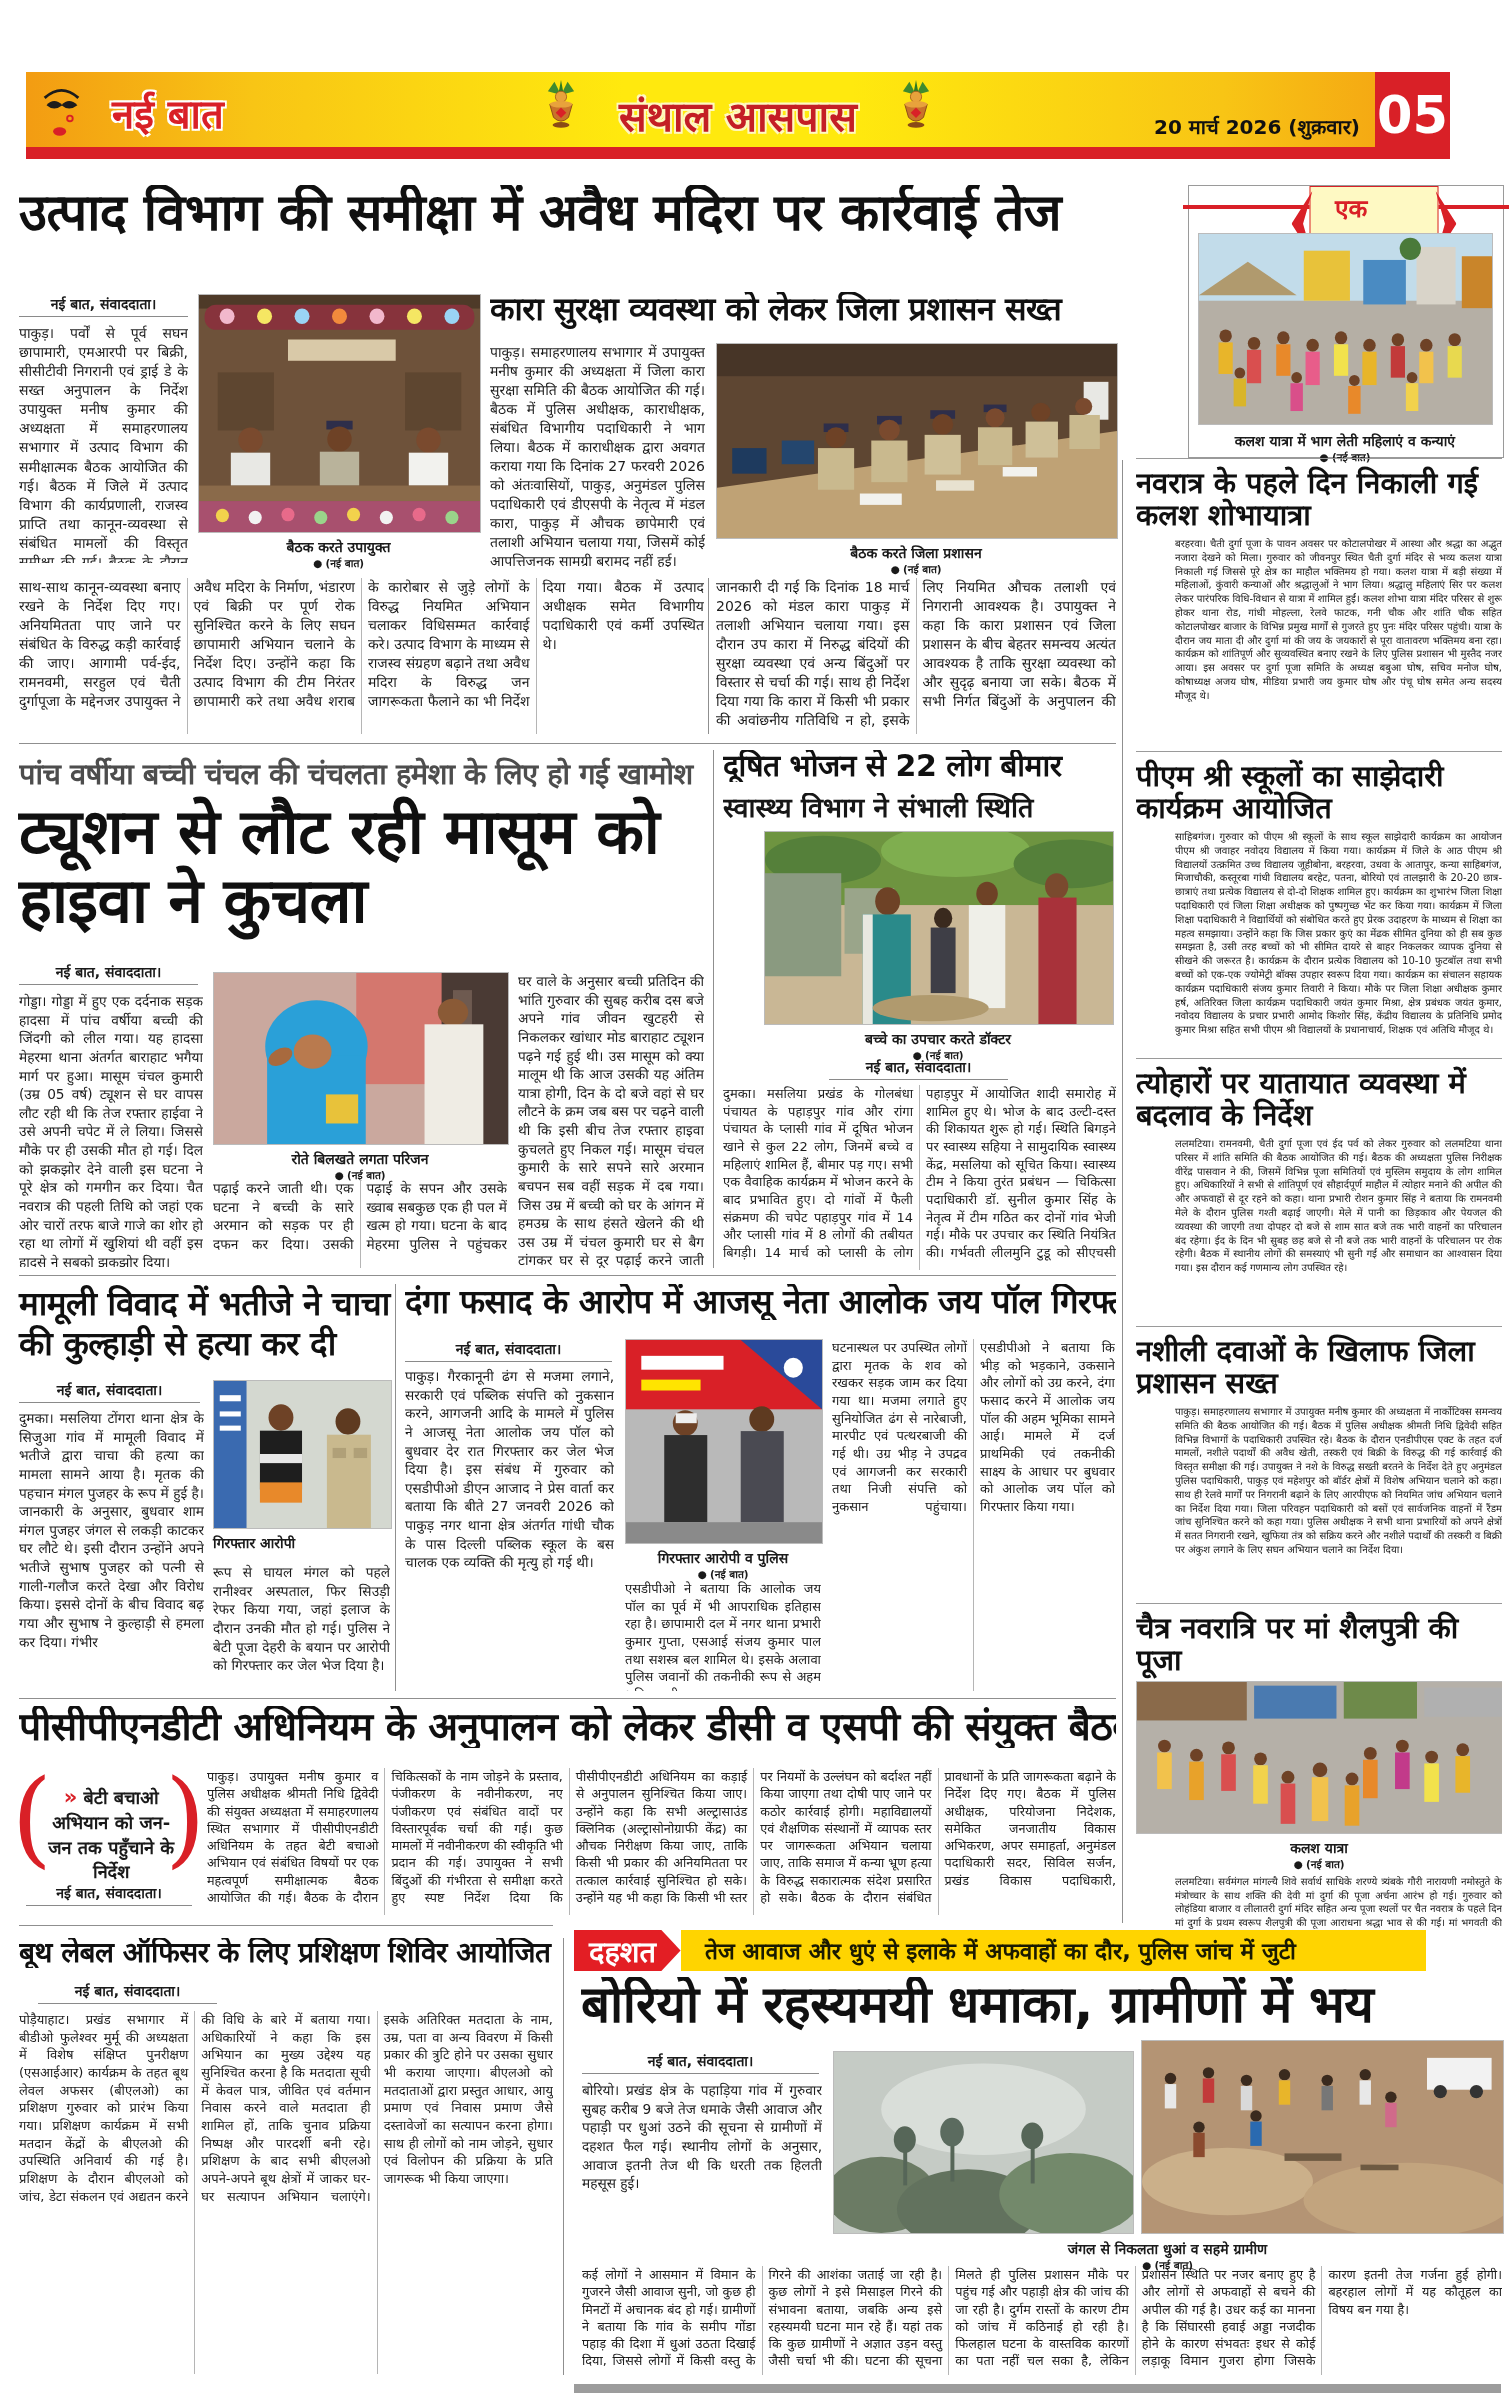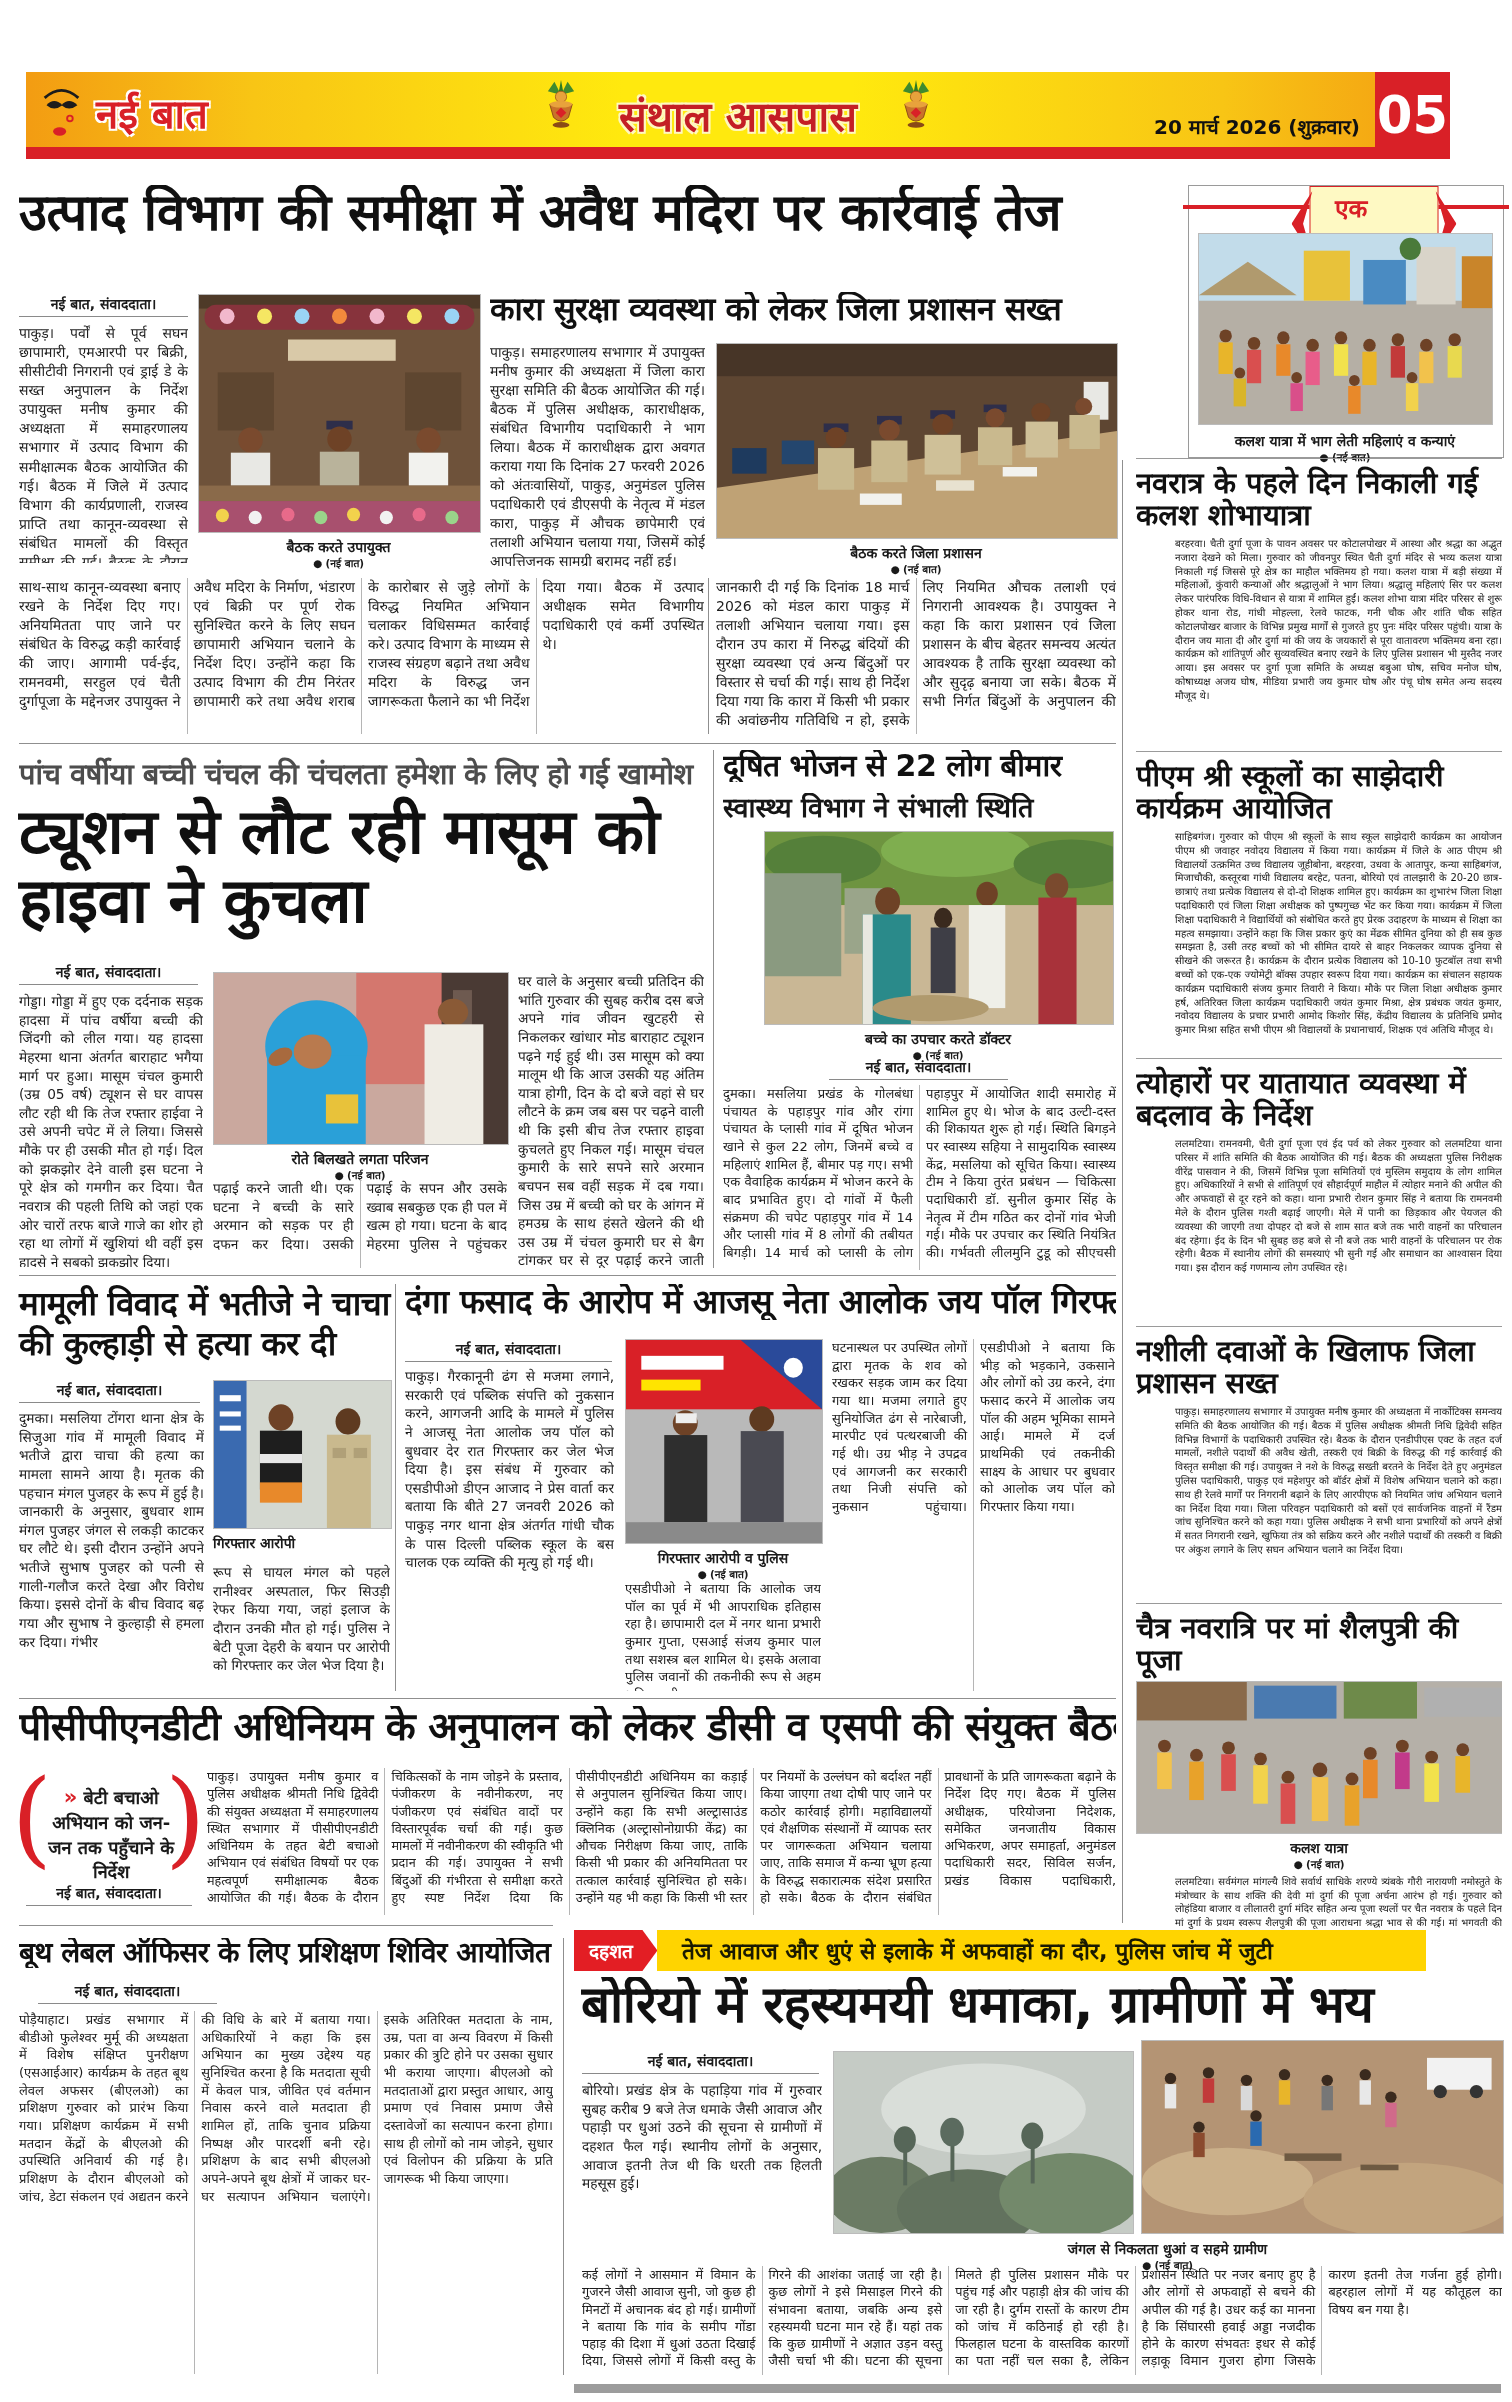--- a/index.html
+++ b/index.html
@@ -17,36 +17,36 @@
   .cap-row{display:flex;justify-content:space-between;align-items:center;font-weight:700;font-size:14px;margin-top:3.8px;flex-direction:column;}
   .credit{font-size:10.4px;font-weight:700;white-space:nowrap;}
   .photo{width:100%;overflow:hidden;background:#ddd;border:0.9px solid #bbb;}
   .photo svg{display:block;width:100%;height:100%;}
   .rule-h{background:#8f8f8f;height:0.9px;}
   .rule-v{background:#8f8f8f;width:0.9px;}
   
   .masthead{background:linear-gradient(90deg,#f39c12 0%,#f8c515 16%,#ffe90e 42%,#ffe90e 58%,#f8c515 84%,#f39c12 100%);}
   .masthead .red-strip{position:absolute;left:0;right:0;bottom:0;height:12.2px;background:#d92027;}
   .paper-name{font-size:40px;font-weight:800;color:#d92027;
-    text-shadow:-1.9px -1.9px 0 #fff,1.9px -1.9px 0 #fff,-1.9px 1.9px 0 #fff,1.9px 1.9px 0 #fff;}
+    text-shadow:-1.9px -1.9px 0 #fff,1.9px -1.9px 0 #fff,-1.9px 1.9px 0 #fff,1.9px 1.9px 0 #fff;margin-left:16px;}
   .section-title{font-size:41px;font-weight:800;color:#c41e25;
     text-shadow:-1.9px -1.9px 0 #fff8c0,1.9px -1.9px 0 #fff8c0,-1.9px 1.9px 0 #fff8c0,1.9px 1.9px 0 #fff8c0;}
   .mast-date{font-size:20px;font-weight:700;color:#111;}
   .page-num{background:#d92027;color:#fff;font-size:51px;font-weight:800;display:flex;align-items:center;justify-content:center;}
   
   .en-box{border:0.9px solid #9a9a9a;background:#fff;}
   .en-line{position:absolute;top:19px;left:-5.6px;right:-5.6px;height:3.8px;background:#d92027;}
   .en-banner{position:absolute;top:0;left:50%;transform:translateX(-50%);background:#fef9c3;color:#d92027;
     font-size:24.5px;font-weight:800;padding:3.8px 24.5px;border:0.9px solid #d92027;margin-left:28px;}
   .en-banner:before,.en-banner:after{content:"";position:absolute;top:3.8px;bottom:3.8px;width:21px;background:#d92027;}
   .en-banner:before{left:-19px;clip-path:polygon(100% 0,0 50%,100% 100%,55% 50%);}
   .en-banner:after{right:-19px;clip-path:polygon(0 0,100% 50%,0 100%,45% 50%);}
   
   .strip-wrap{display:flex;align-items:stretch;}
-  .strip-label{background:#e31e24;color:#fff;font-size:19px;font-weight:800;display:flex;align-items:center;
+  .strip-label{background:#e31e24;color:#fff;font-size:29px;font-weight:800;display:flex;align-items:center;
     padding:0 24.5px 0 15px;clip-path:polygon(0 0,82% 0,100% 50%,82% 100%,0 100%);}
   .strip-kicker{background:#ffd400;color:#1a1a00;font-size:22.6px;font-weight:800;flex:1;display:flex;align-items:center;padding-left:24.5px;}
   
   .pullquote{position:relative;text-align:center;font-size:18px;font-weight:800;line-height:1.35;padding:13px 22.6px 0 28px;}
   .pq-br{position:absolute;font-size:104px;color:#d92027;font-weight:400;line-height:1;top:-3.8px;font-family:"DejaVu Serif",serif;}
   .pq-l{left:-7.5px;} .pq-r{right:-7.5px;}
   .pq-arrow{color:#d92027;font-size:21px;}
   .kicker-gray{font-size:29px;font-weight:800;color:#4d4d4d;letter-spacing:-0.5px;}
   .subhead{font-size:27px;font-weight:700;color:#161616;line-height:1.1;}
   .rail-art{border-top:0.9px solid #9a9a9a;padding-top:7.5px;}

